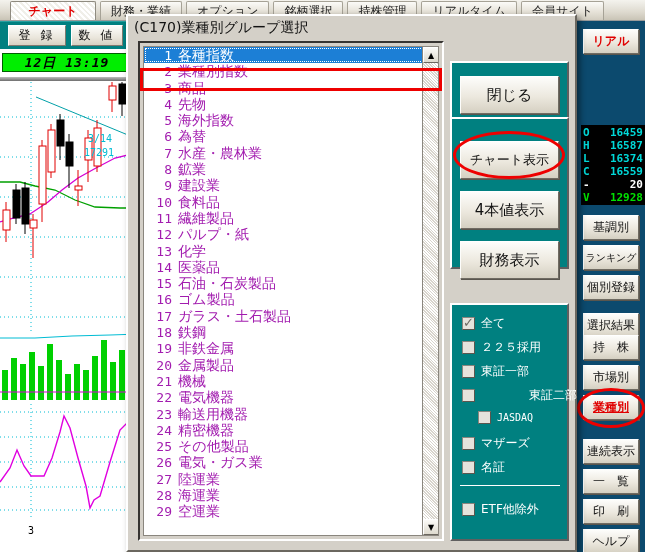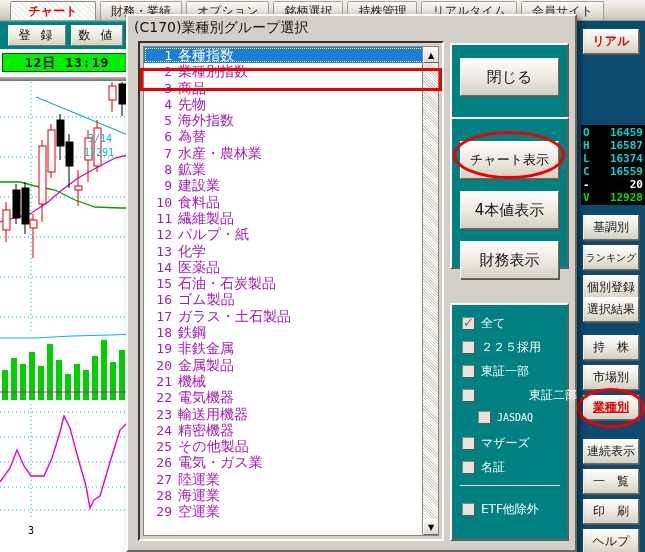--- a/index.html
+++ b/index.html
@@ -57,21 +57,21 @@
   .chartpanel {
     position:absolute; left:0; top:49px; width:140px; height:503px;
     background:#ffffff; border-right:2px solid #8a8a8a;
     overflow:hidden;
   }
   .greenbar {
     position:absolute; left:2px; top:4px; width:130px; height:19px;
     background:#00ee00; border:1px solid #005f00;
     display:flex; align-items:center; justify-content:center;
     font-family:"DejaVu Sans Mono","Liberation Mono",monospace;
-    font-size:13px; font-weight:bold; color:#000; letter-spacing:1px;
+    font-size:13px; font-weight:bold; color:#000; letter-spacing:1px;font-style:italic;
   }
   .chart-sep { position:absolute; left:0; top:28px; width:140px; height:4px;
     background:linear-gradient(#bdbdbd,#6e6e6e); }
   .chart-canvas { position:absolute; left:0; top:33px; width:140px; height:470px; }
   .chart-label { font-family:"DejaVu Sans Mono","Liberation Mono",monospace; font-size:10px; }
 
   
   .sidebar {
     position:absolute; right:0; top:21px; width:69px; height:531px;
     background:#0c4a6e;
@@ -334,21 +334,21 @@
       </div>
       <div class="row vol">
         <span class="k">V</span>
         <span class="v">12928</span>
       </div>
     </div>
 
     <div class="sbtn" style="top:194px;">基調別</div>
     <div class="sbtn sm" style="top:224px;">ランキング</div>
     <div class="sbtn" style="top:254px;">個別登録</div>
-    <div class="sbtn" style="top:276px;">選択結果</div>
+    <div class="sbtn" style="top:292px;">選択結果</div>
     <div class="sbtn" style="top:314px;">持　株</div>
     <div class="sbtn" style="top:344px;">市場別</div>
     <div class="sbtn red" style="top:374px;text-decoration:underline;">業種別</div>
     <div class="sbtn" style="top:418px;">連続表示</div>
     <div class="sbtn" style="top:448px;">一　覧</div>
     <div class="sbtn" style="top:478px;">印　刷</div>
     <div class="sbtn" style="top:508px;">ヘルプ</div>
 
     <div class="annot-ellipse" style="left:0px; top:367px; width:68px; height:40px;"></div>
   </div>
@@ -391,21 +391,21 @@
           <div class="vscroll">
           <div class="sb-arrow up">▲</div>
           <div class="sb-arrow dn">▼</div>
         </div>
       </div>
     </div>
 
     <div class="annot-rect" style="left:12px; top:52px; width:302px; height:23px;"></div>
 
     <div class="dlg-teal">
-      <div class="teal-box" style="top:2px; height:76px;">
+      <div class="teal-box" style="top:20px; height:76px;">
         <div class="dbtn" style="top:13px;">閉じる</div>
       </div>
 
       <div class="teal-box" style="top:76px; height:152px;">
         <div class="dbtn sm" style="top:22px;">チャート表示</div>
         <div class="dbtn" style="top:72px;">4本値表示</div>
         <div class="dbtn" style="top:122px;">財務表示</div>
       </div>
 
       <div class="annot-ellipse" style="left:3px; top:90px; width:112px; height:48px;"></div>

